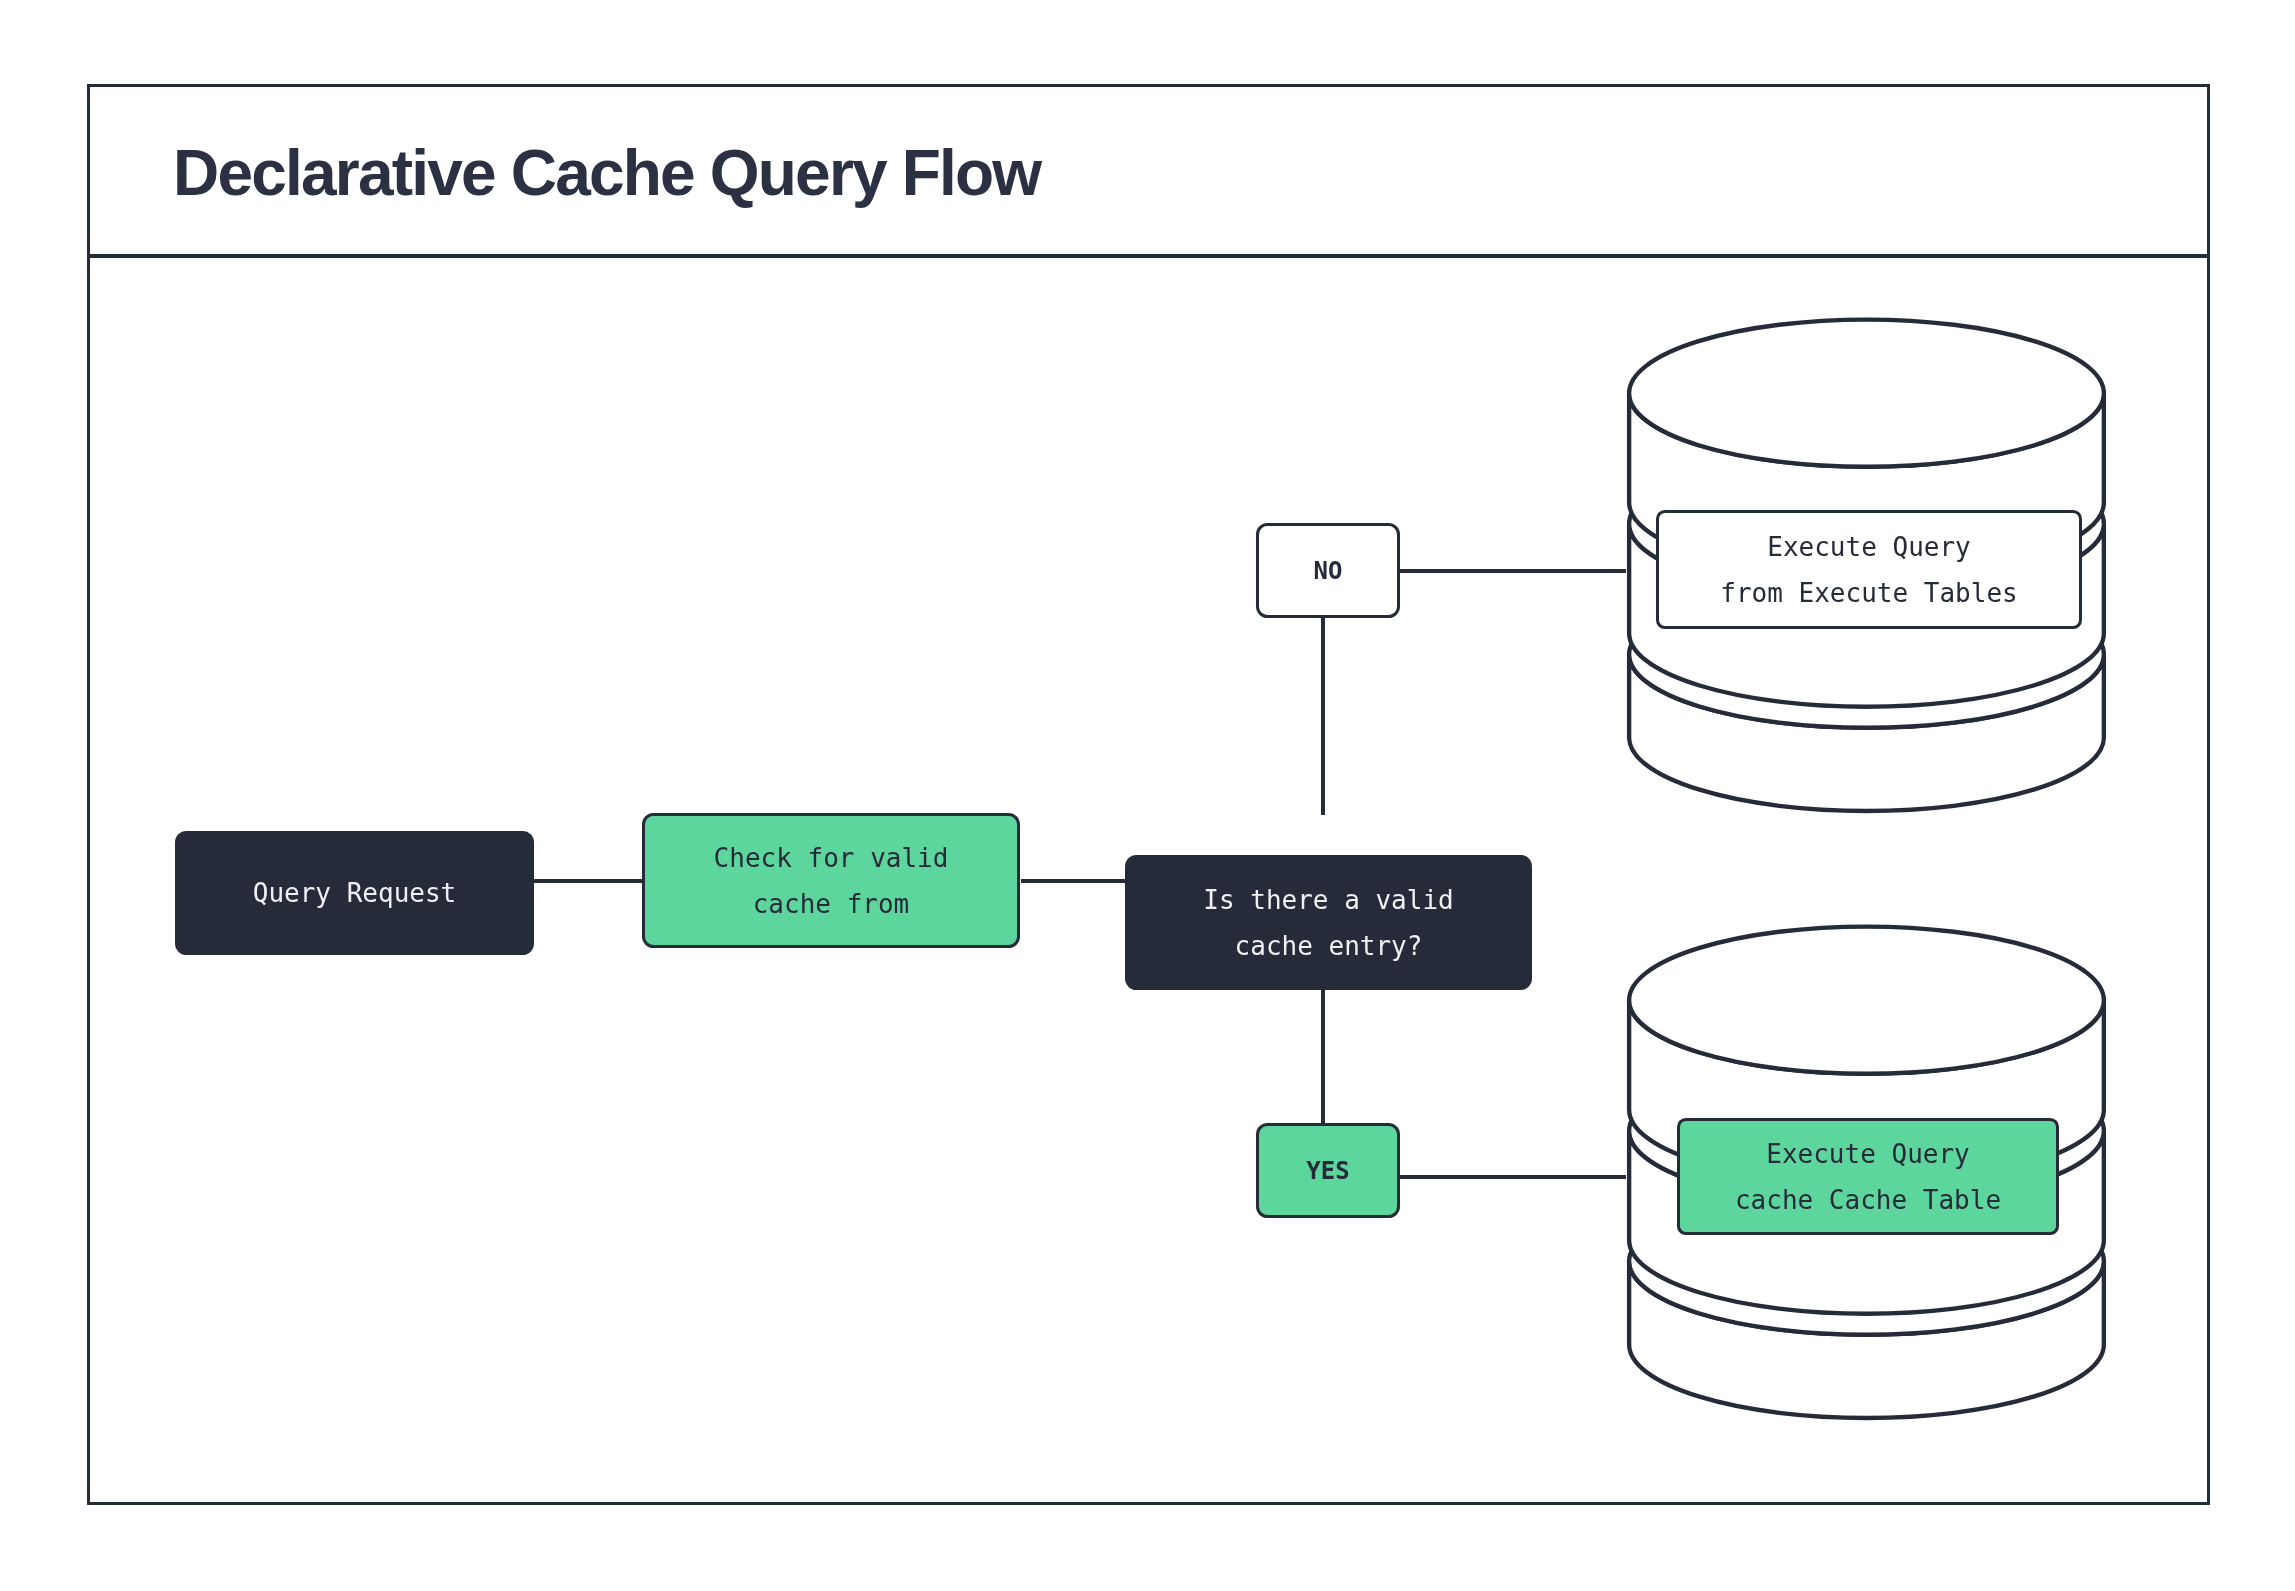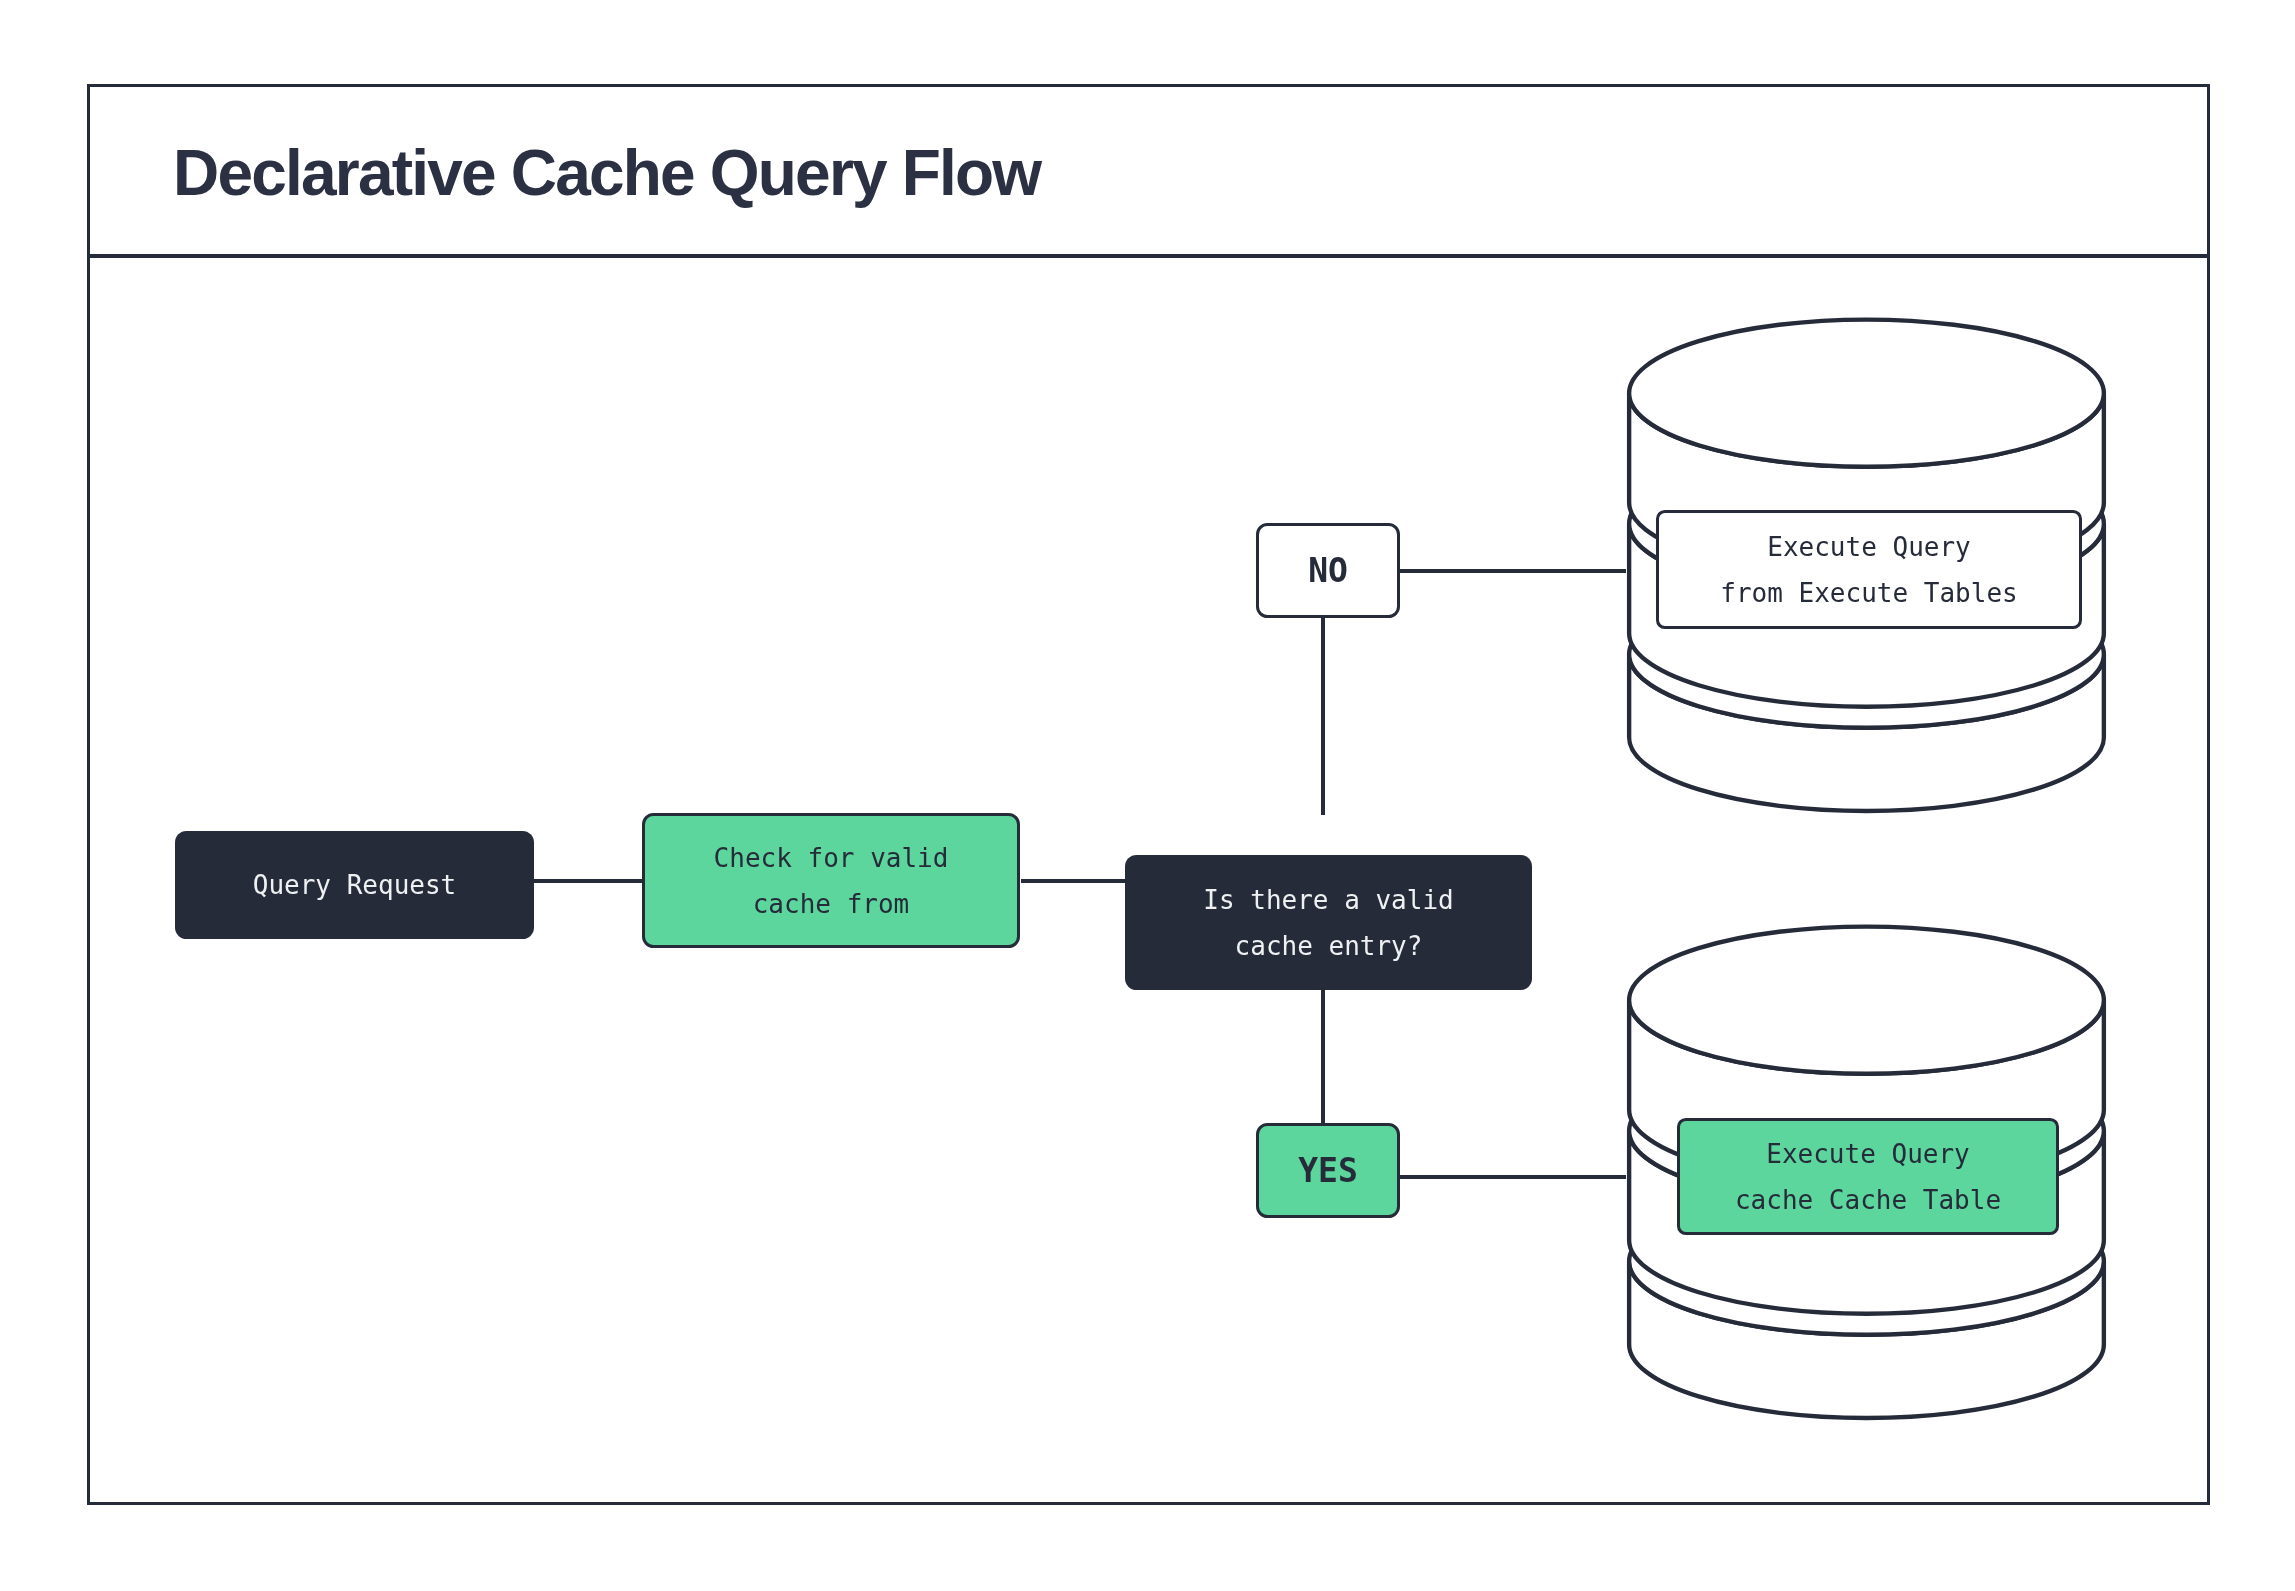--- a/index.html
+++ b/index.html
@@ -27,23 +27,23 @@
   .h-line{height:3.5px;}
   .v-line{width:3.5px;}
 
   
   .node{position:absolute;display:flex;flex-direction:column;align-items:center;
         justify-content:center;text-align:center;font-size:26px;line-height:46px;
         border-radius:11.4px;white-space:nowrap;}
   .node-dark{background:var(--ink);color:var(--text_light);}
   .node-green{background:var(--green);color:var(--ink);border:3.5px solid var(--ink);}
   .node-white{background:var(--paper);color:var(--ink);border:3.5px solid var(--ink);}
-  .node-small{font-size:33px;font-weight:700;}
+  .node-small{font-size:24px;font-weight:700;}
 
-  .query-request{left:175px;top:831px;width:359px;height:108px;}
+  .query-request{left:175px;top:831px;width:359px;height:124px;}
   .check-cache{left:642px;top:813px;width:378px;height:135px;}
   .cache-question{left:1125px;top:855px;width:407px;height:135px;}
   .no-box{left:1256px;top:523px;width:144px;height:95px;border-radius:11.4px;}
   .yes-box{left:1256px;top:1123px;width:144px;height:95px;border-radius:11.4px;text-align:center;}
   .source-label{left:1656px;top:510px;width:426px;height:119px;border-radius:8.8px;}
   .cache-label{left:1677px;top:1118px;width:382px;height:117px;border-radius:8.8px;}
 
   
   .cyl{position:absolute;width:487px;height:505px;}
   .cyl-top{left:1623px;top:315px;}

